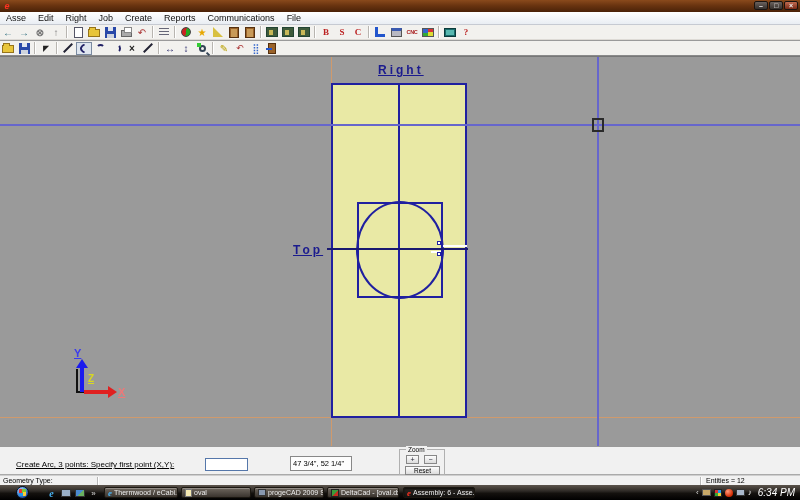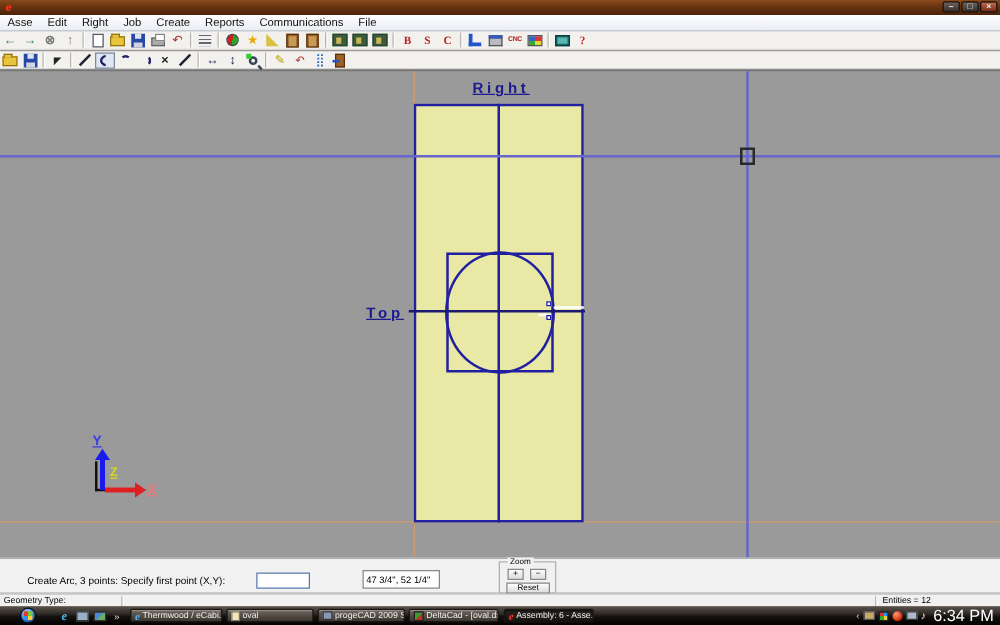--- a/index.html
+++ b/index.html
@@ -98,21 +98,21 @@
   #ucs-yhead { left:76px; top:302px; width:0; height:0; border-left:6px solid transparent; border-right:6px solid transparent; border-bottom:9px solid #1a1aee; }
   #ucs-ylab { left:74px; top:290px; color:#3a3aee; font-weight:bold; font-size:11px; }
   #ucs-xbar { left:84px; top:333px; width:24px; height:4px; background:#e02020; }
   #ucs-xhead { left:108px; top:329px; width:0; height:0; border-top:6px solid transparent; border-bottom:6px solid transparent; border-left:9px solid #e02020; }
   #ucs-xlab { left:118px; top:329px; color:#ee7878; font-weight:bold; font-size:11px; }
   #ucs-zlab { left:88px; top:316px; color:#d8d820; font-weight:bold; font-size:10px; }
 
   
   #cmdpanel { position:absolute; left:0; top:446px; width:800px; height:29px; background:#f1f1f1;
     border-top:1px solid #999; border-bottom:1px solid #aaa; font-size:8px; color:#000; }
-  #cmd-prompt { position:absolute; left:0; top:13px; width:202px; text-align:center; }
+  #cmd-prompt { position:absolute; left:16px; top:13px; width:202px; text-align:left;text-decoration:underline; }
   #cmd-point { position:absolute; left:205px; top:11px; width:43px; height:13px; background:#fff;
     border:1px solid #5577aa; font-size:8px; font-family:"Liberation Sans",sans-serif; }
   #cmd-coords { position:absolute; left:290px; top:9px; width:62px; height:15px; background:#fdfdfd;
     border:1px solid #888; font-size:7.5px; padding-left:2px; font-family:"Liberation Sans",sans-serif; }
   #zoom-group { position:absolute; left:399px; top:2px; width:46px; height:26px; border:1px solid #b0b0b0; }
   #zoom-group .glabel { position:absolute; left:6px; top:-4px; background:#f1f1f1; padding:0 2px; font-size:6.5px; }
   .zbtn { position:absolute; width:13px; height:9px; top:5px; background:linear-gradient(#fdfdfd,#dcdcdc);
     border:1px solid #888; font-size:7px; line-height:7px; text-align:center; color:#223; }
   #zoom-in { left:6px; } #zoom-out { left:24px; }
   #zoom-reset { position:absolute; left:5px; top:16px; width:35px; height:9px; background:linear-gradient(#fdfdfd,#dcdcdc);
@@ -152,21 +152,21 @@
   #task1 { left:104px; width:74px; } #task2 { left:181px; width:70px; }
   #task3 { left:254px; width:70px; } #task4 { left:327px; width:72px; }
   #task5 { left:403px; width:72px; }
   #tray { position:absolute; right:2px; top:1px; height:13px; display:flex; align-items:center; gap:3px; color:#fff; }
   #tray-chev { font-size:8px; color:#ddd; }
   .tray-folder { width:9px; height:7px; background:#c8a868; border:1px solid #555; }
   .tray-grid { width:8px; height:8px; background:conic-gradient(#29e 0 25%, #ec3 0 50%, #3a3 0 75%, #d33 0); border:1px solid #222; }
   .tray-red { width:8px; height:8px; border-radius:50%; background:radial-gradient(circle at 35% 30%, #ff9a7a, #d02800 70%); }
   .tray-net { width:9px; height:7px; background:#aab8cc; border:1px solid #333; }
   #tray-spk { font-size:8px; }
-  #clock { font-size:13px; color:#fff; padding:0 3px; }
+  #clock { font-size:10px; color:#fff; padding:0 3px;font-style:italic; }
 </style>
 </head>
 <body>
 
 <div id="app">
 
   <div id="titlebar">
     <span class="appicon">e</span>
     <div id="win-controls">
       <div class="winbtn">–</div>

